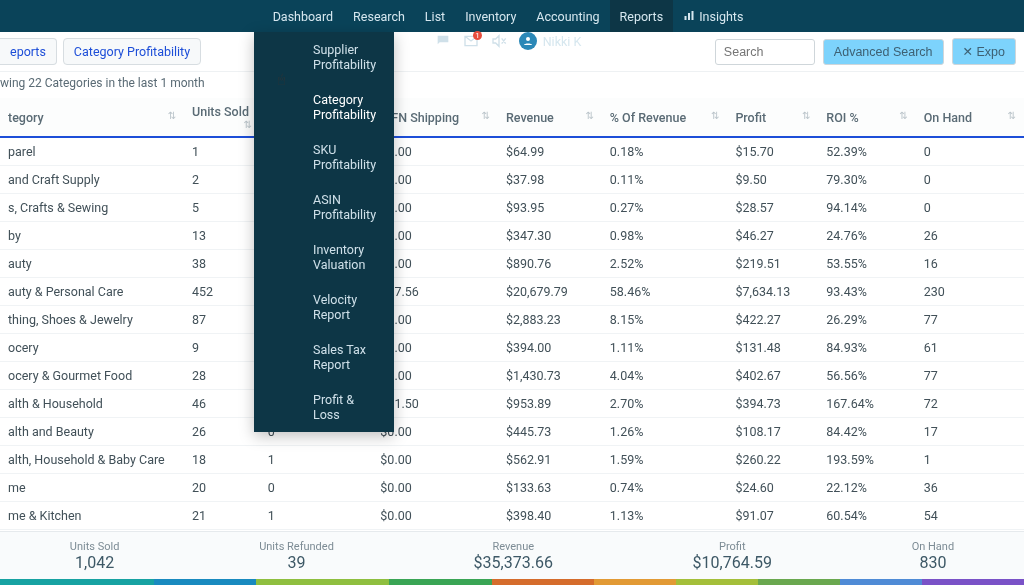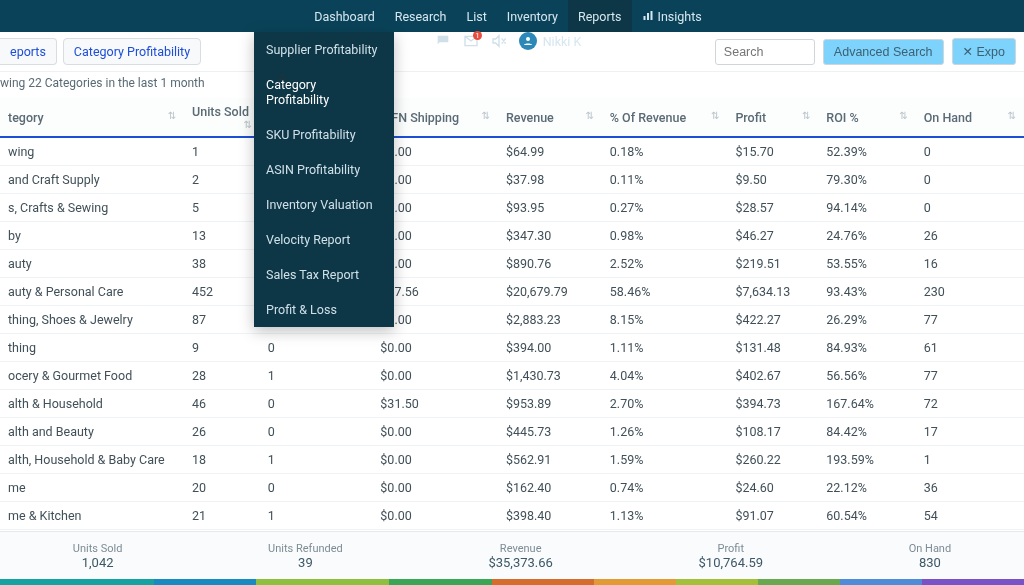--- a/index.html
+++ b/index.html
@@ -22,21 +22,21 @@
     .breadcrumb { display: flex; align-items: center; gap: 0; }
     .crumb { border: 1px solid #d7dde1; background: #f7f9fa; color: #1d4ed8; padding: 5px 10px; font-size: 12.5px; border-radius: 4px; margin-right: 6px; }
     .crumb.first { border-top-left-radius: 0; border-bottom-left-radius: 0; border-left: none; }
     .subbar-right { display: flex; align-items: center; gap: 8px; }
     .searchbox { border: 1px solid #cfd6da; border-radius: 3px; padding: 5px 8px; width: 100px; font-size: 12.5px; color: #0f766e; }
     .btn { border: 1px solid #cfd6da; background: #7dd3fc; color: #3d6073; padding: 5px 10px; border-radius: 3px; font-size: 12.5px; cursor: pointer; }
     
     .status-line { font-size: 12px; color: #5a6b75; padding: 4px 0 8px 0; }
     
     
-    .dropdown { position: absolute; top: 32px; left: 254px; width: 140px; background: #0d3646; color: #cfe0e9; z-index: 50; box-shadow: 0 4px 14px rgba(0,0,0,.25); }
+    .dropdown { position: absolute; top: 32px; left: 254px; width: 140px; background: #0d3646; color: #cfe0e9; z-index: 50; box-shadow: 0 4px 14px rgba(0,0,0,.25); padding-left: 47px; }
     .dropdown-item { padding: 10px 12px; font-size: 12.5px; cursor: pointer; }
     .dropdown-item.sel { color: #fff; }
     .cursor { position: absolute; left: 278px; top: 72px; font-size: 12px; pointer-events: none; z-index: 60; }
     
     
     .content { padding-left: 0; }
     .table { width: 100%; border-collapse: collapse; table-layout: fixed; }
     .table th { text-align: left; font-weight: 500; color: #5a6b75; font-size: 12.5px; padding: 6px 8px; border-bottom: 2px solid #1d4ed8; background: #fcfdfd; position: relative; }
     .table th .sort { float: right; color: #b9c3c9; font-size: 10px; }
     .table td { padding: 6px 8px; border-bottom: 1px solid #f0f3f5; font-size: 12.5px; color: #415058; }
@@ -48,33 +48,34 @@
     .col-rev { width: 96px; }
     .col-pct { width: 116px; }
     .col-profit { width: 84px; }
     .col-roi { width: 90px; }
     .col-oh { width: 100px; }
     
     
     .summary { position: absolute; left: 0; right: 0; bottom: 6px; height: 48px; display: flex; align-items: center; justify-content: space-around; border-top: 1px solid #e6eaed; background: #f9fbfc; }
     .sum-cell { text-align: center; color: #3d5866; }
     .sum-cell .lab { font-size: 11px; color: #7d8c95; }
-    .sum-cell .val { font-size: 13px; margin-top: 0; }
+    .sum-cell .val { font-size: 16px; margin-top: 0; }
     
     .rainbow { position: absolute; left: 0; right: 0; bottom: 0; height: 6px; background: linear-gradient(90deg,#17a2a2 0 15%,#198abf 15% 25%,#8fbf3f 25% 38%,#3aa555 38% 48%,#d56c2c 48% 58%,#e29a35 58% 66%,#a4bf3a 66% 74%,#6aa84f 74% 82%,#4f8bd6 82% 90%,#7a52c7 90% 100%); }
   </style>
 </head>
 <body>
 
 <div class="topnav">
   <div class="topnav-left" id="nav-left">
       <div class="topnav-item">Dashboard</div>
       <div class="topnav-item">Research</div>
       <div class="topnav-item">List</div>
       <div class="topnav-item">Inventory</div>
+      <div class="topnav-item">Accounting</div>
       <div class="topnav-item active">Reports</div>
       <div class="topnav-item"><svg viewBox="0 0 24 24" width="12" height="12" fill="currentColor" style="margin-right:4px">
           <rect x="3" y="12" width="4" height="8"></rect>
           <rect x="10" y="6" width="4" height="14"></rect>
           <rect x="17" y="2" width="4" height="18"></rect>
         </svg>Insights</div>
     </div>
   <div class="topnav-right">
     <span class="ico">
         <svg viewBox="0 0 24 24" width="16" height="16" fill="currentColor">
@@ -140,21 +141,21 @@
           <th class="col-ship">MFN Shipping<span class="sort">⇅</span></th>
           <th class="col-rev">Revenue<span class="sort">⇅</span></th>
           <th class="col-pct">% Of Revenue<span class="sort">⇅</span></th>
           <th class="col-profit">Profit<span class="sort">⇅</span></th>
           <th class="col-roi">ROI %<span class="sort">⇅</span></th>
           <th class="col-oh">On Hand<span class="sort">⇅</span></th>
         </tr>
       </thead>
     <tbody id="tbody">
         <tr>
-          <td>wing</td>
+          <td>parel</td>
           <td>1</td>
           <td></td>
           <td>$0.00</td>
           <td>$64.99</td>
           <td>0.18%</td>
           <td>$15.70</td>
           <td>52.39%</td>
           <td>0</td>
         </tr>
         <tr>
@@ -217,21 +218,21 @@
           <td>87</td>
           <td></td>
           <td>$0.00</td>
           <td>$2,883.23</td>
           <td>8.15%</td>
           <td>$422.27</td>
           <td>26.29%</td>
           <td>77</td>
         </tr>
         <tr>
-          <td>thing</td>
+          <td>ocery</td>
           <td>9</td>
           <td>0</td>
           <td>$0.00</td>
           <td>$394.00</td>
           <td>1.11%</td>
           <td>$131.48</td>
           <td>84.93%</td>
           <td>61</td>
         </tr>
         <tr>
@@ -276,21 +277,21 @@
           <td>1.59%</td>
           <td>$260.22</td>
           <td>193.59%</td>
           <td>1</td>
         </tr>
         <tr>
           <td>me</td>
           <td>20</td>
           <td>0</td>
           <td>$0.00</td>
-          <td>$162.40</td>
+          <td>$133.63</td>
           <td>0.74%</td>
           <td>$24.60</td>
           <td>22.12%</td>
           <td>36</td>
         </tr>
         <tr>
           <td>me &amp; Kitchen</td>
           <td>21</td>
           <td>1</td>
           <td>$0.00</td>

